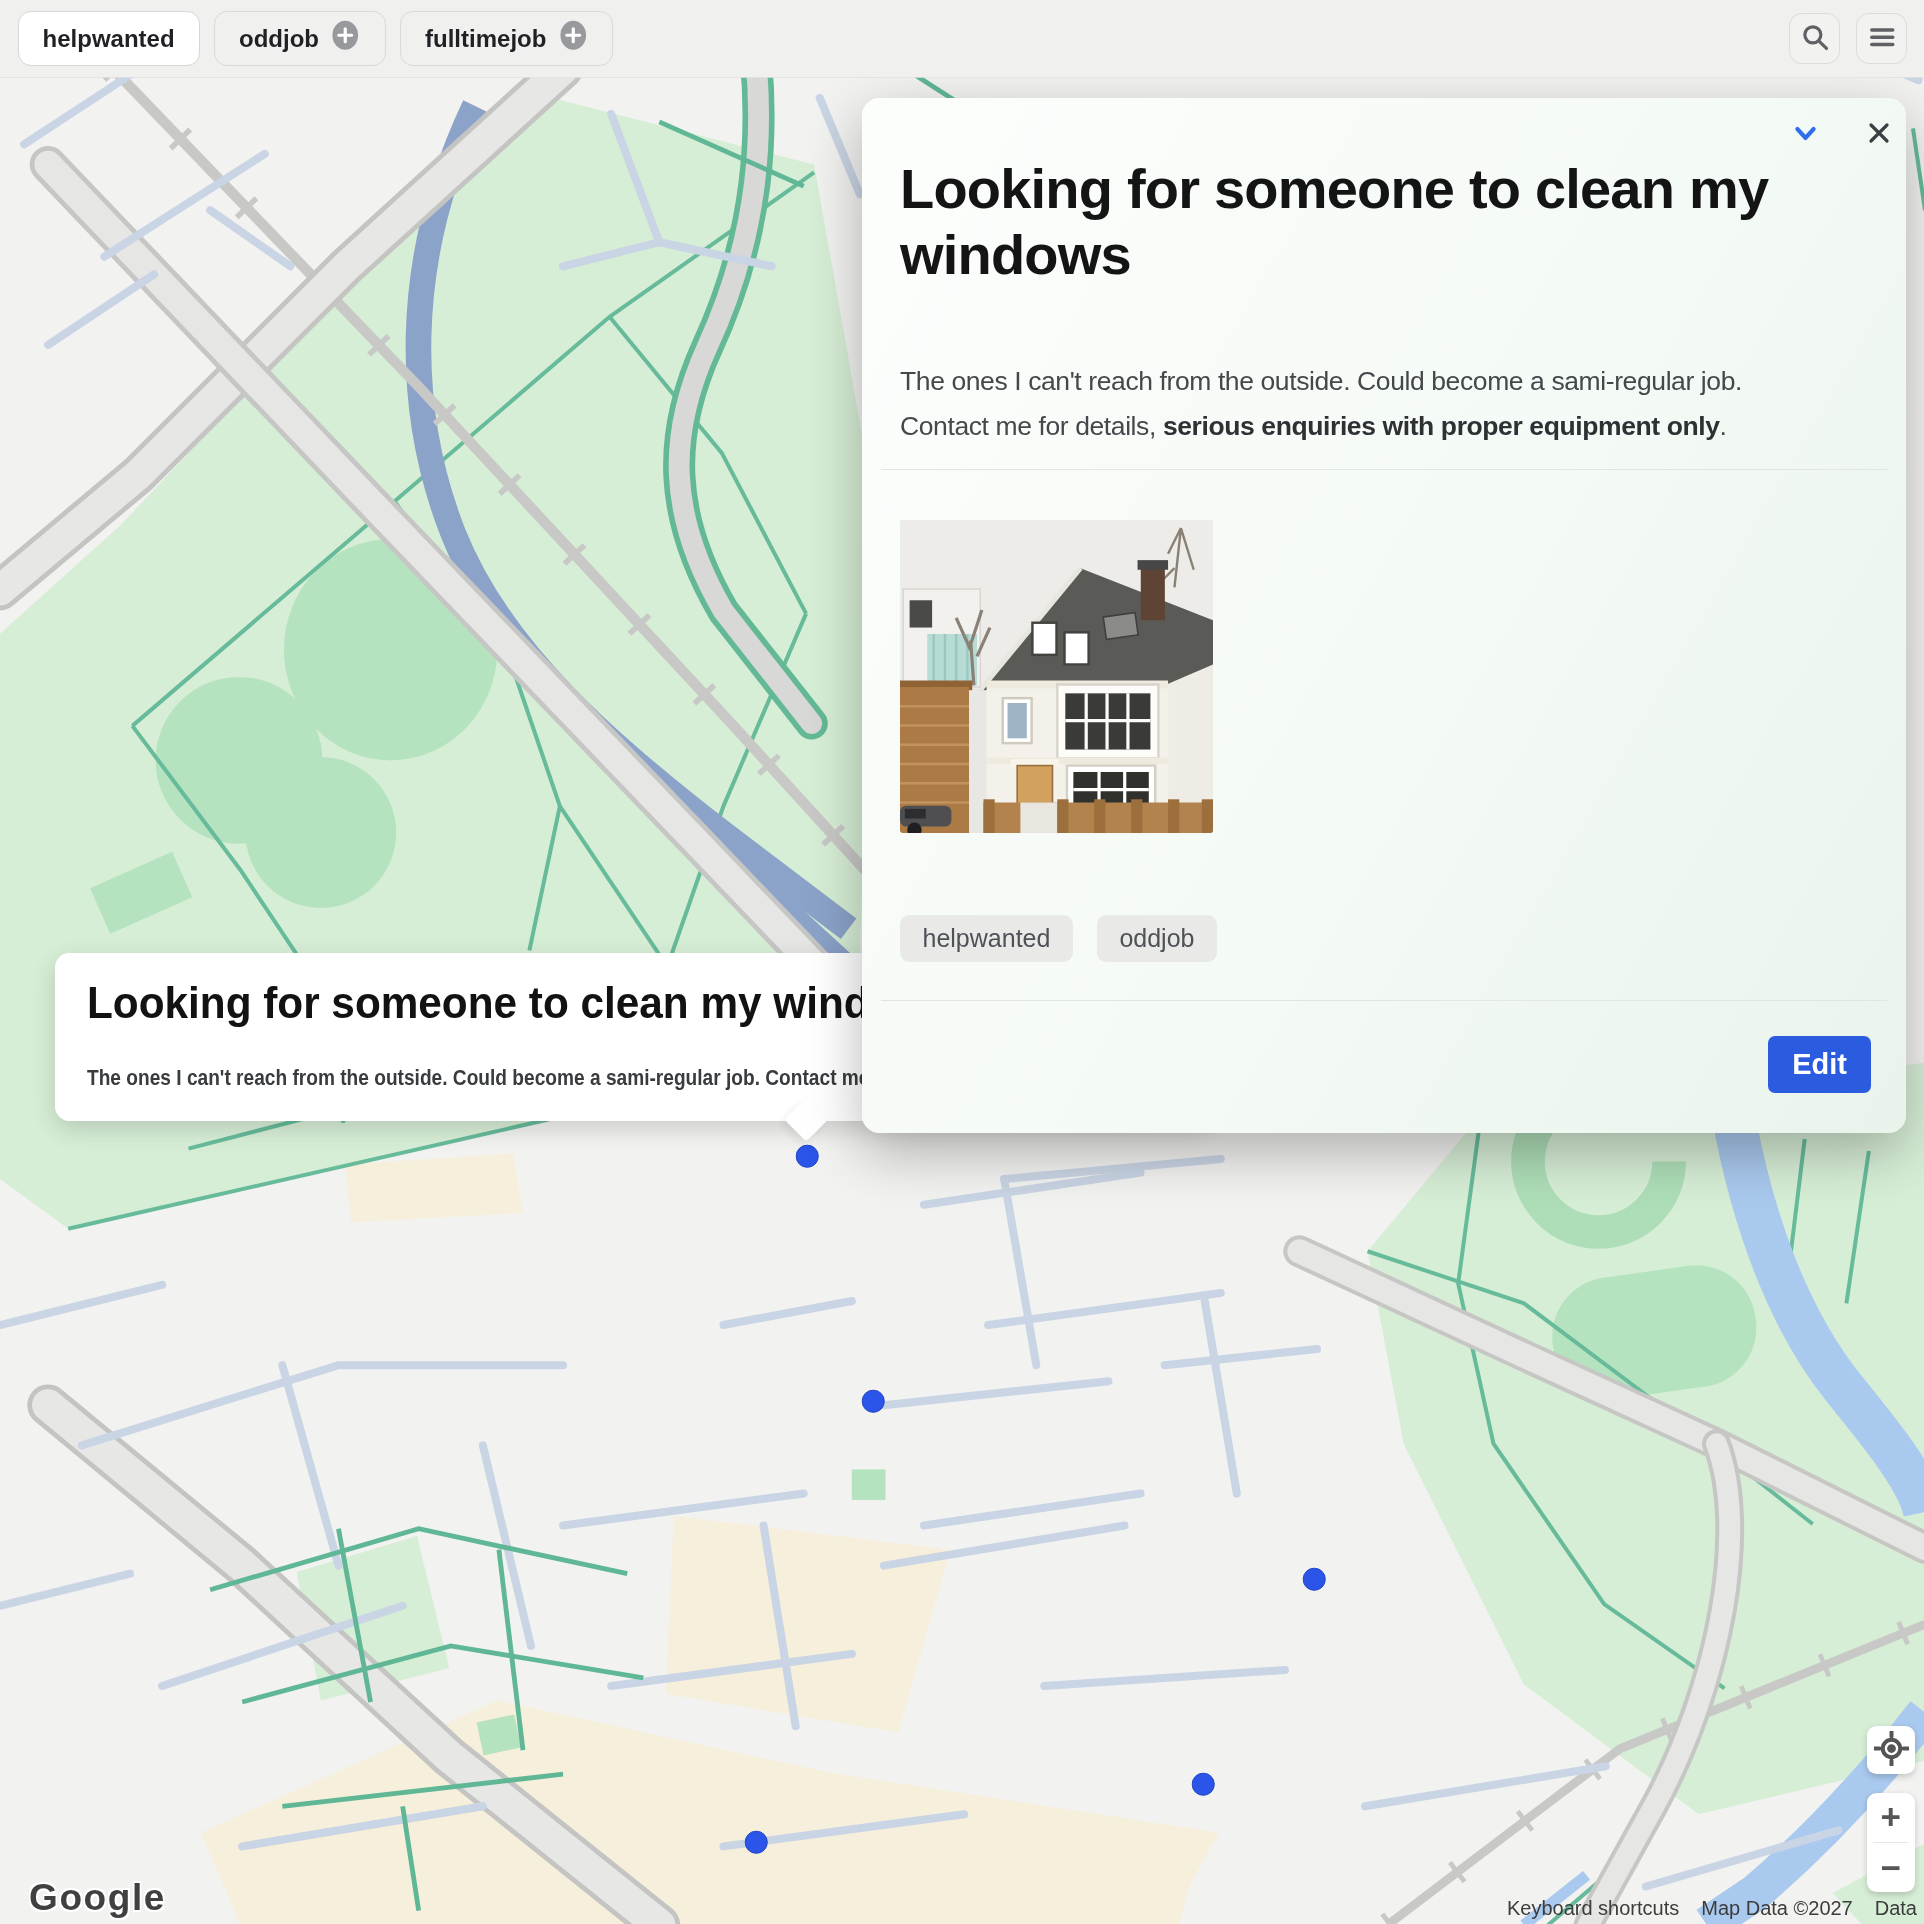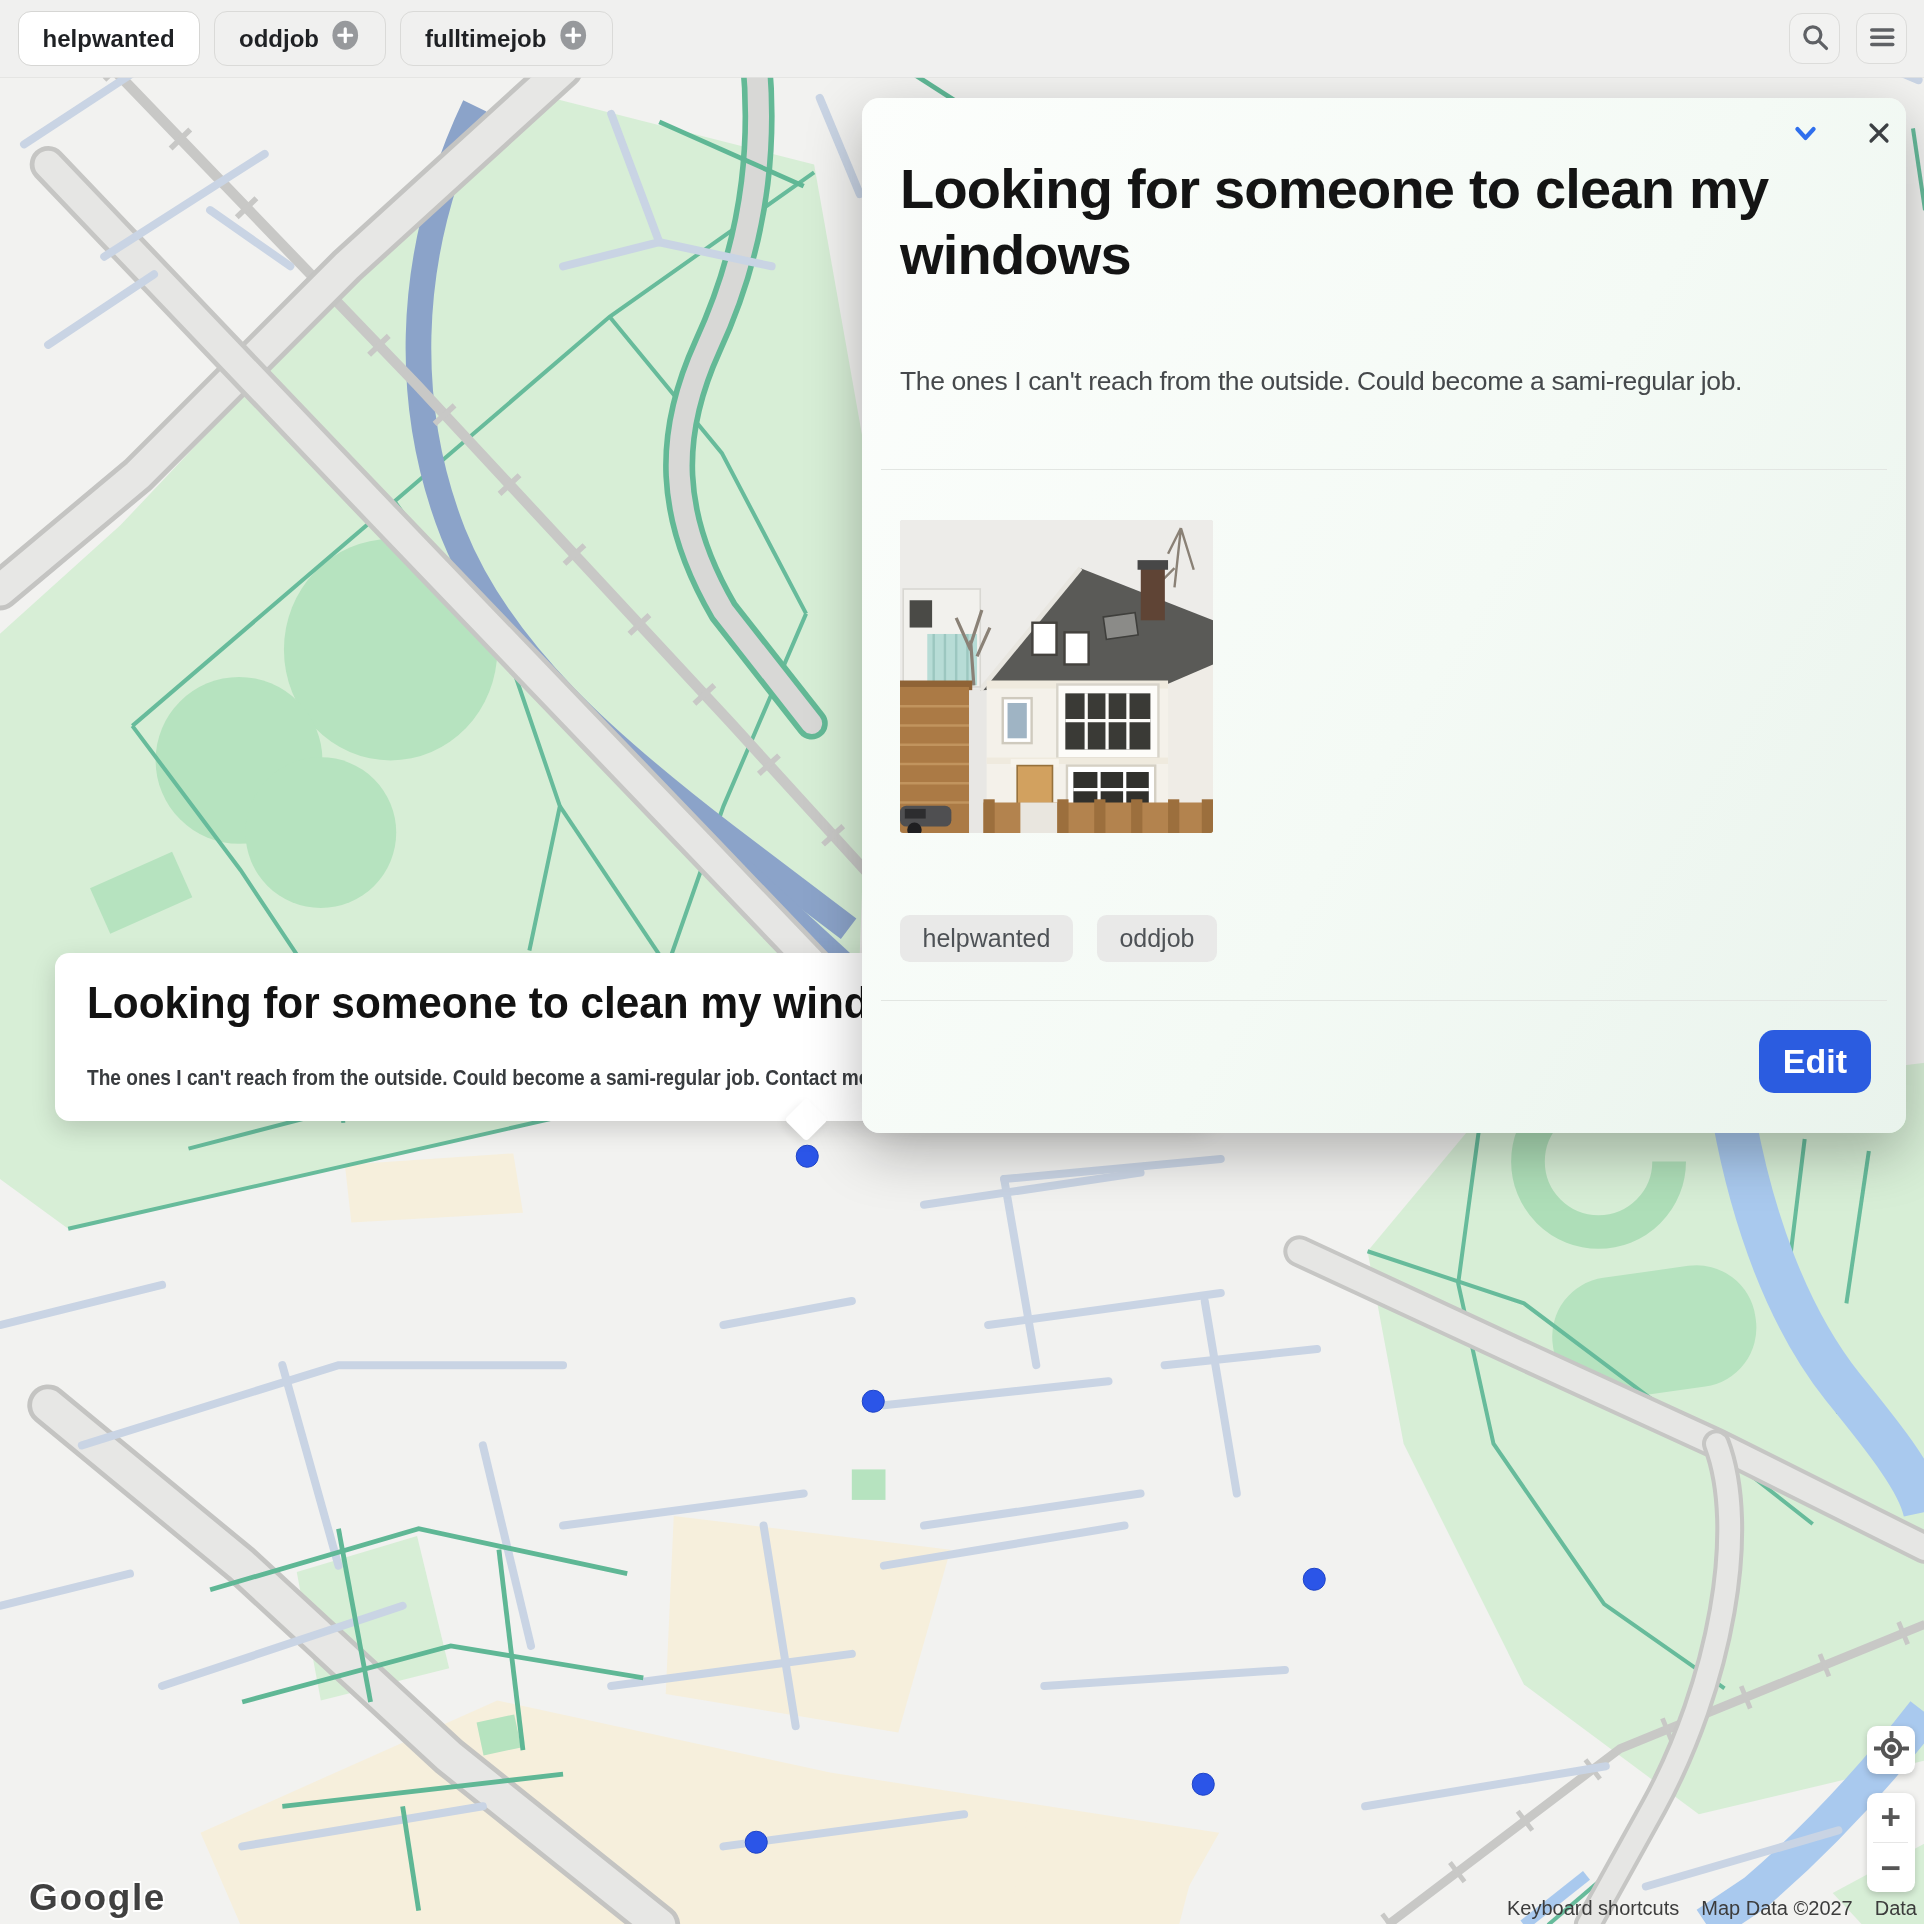--- a/index.html
+++ b/index.html
@@ -32,21 +32,21 @@
     font-weight:700;color:#141414;letter-spacing:-0.8px}
   .panel-body{position:absolute;left:38px;width:969px;font-size:26.5px;line-height:45px;
     color:#45484b;letter-spacing:-0.4px}
   .panel-body b{color:#2e3134}
   .photo{position:absolute;left:38px;top:422px;width:313px;height:313px;border-radius:3.2px;
     overflow:hidden;background:#e8e7e4}
   .tagrow{position:absolute;left:38px;top:817px;display:flex;gap:24px}
   .tag{height:47px;display:flex;align-items:center;padding:0 22.5px;background:#e9e9e8;
     border-radius:9.6px;font-size:25px;color:#4e5256}
   .editbtn{position:absolute;right:35px;bottom:40px;background:#2b5ce0;color:#fff;
-    font-weight:700;font-size:34px;padding:12px 24px;border:none;border-radius:15px;cursor:pointer}
+    font-weight:700;font-size:29px;padding:12px 24px;border:none;border-radius:7px;cursor:pointer}
   .panel-icon{position:absolute;cursor:pointer}
 
   
   .card{position:absolute;background:#fff;border-radius:14.4px;box-shadow:0 8px 24px rgba(0,0,0,.16)}
   .card .tail{position:absolute;bottom:-13.6px;width:30.5px;height:30.5px;background:#fff;
     transform:rotate(45deg);border-radius:4px;z-index:-1;box-shadow:0 4.8px 8px rgba(0,0,0,.08)}
   .card-title{position:absolute;white-space:nowrap;overflow:hidden;font-weight:700;color:#121212;
     transform-origin:left top}
   .card-desc{position:absolute;white-space:nowrap;overflow:hidden;font-weight:700;color:#393c3f;
     font-size:22.5px;transform:scaleX(.85);transform-origin:left top}
@@ -229,20 +229,21 @@
     </span>
     <span class="panel-icon" style="left:1001px;top:19px">
       <svg width="32" height="32" viewBox="0 0 24 24">
           <path d="M6 6 L18 18 M18 6 L6 18" fill="none" stroke="#3c4043" stroke-width="2.4" stroke-linecap="round"></path>
         </svg>
     </span>
 
     <h1 class="panel-title">Looking for someone to clean my windows</h1>
 
     <div class="panel-body" style="top:261px">The ones I can't reach from the outside. Could become a sami-regular job.</div>
+    <div class="panel-body" style="top:306px"><span>Contact me for details, </span><b>serious enquiries with proper equipment only</b><span>.</span></div>
 
     <div class="hr" style="top:371px"></div>
 
     <div class="photo">
       <svg viewBox="0 0 390 390" width="313" height="313">
         <rect width="390" height="390" fill="#e8e7e4"></rect>
         <rect width="390" height="210" fill="#edecE9"></rect>
         <path d="M350,10 L342,84 M350,10 L366,62 M350,10 L334,42 M342,60 L326,76" stroke="#8a8176" stroke-width="3" fill="none"></path>
         <rect x="330" y="170" width="60" height="220" fill="#efece6"></rect>
         <polygon points="100,212 225,60 390,125 390,180 332,205" fill="#5a5a57"></polygon>

